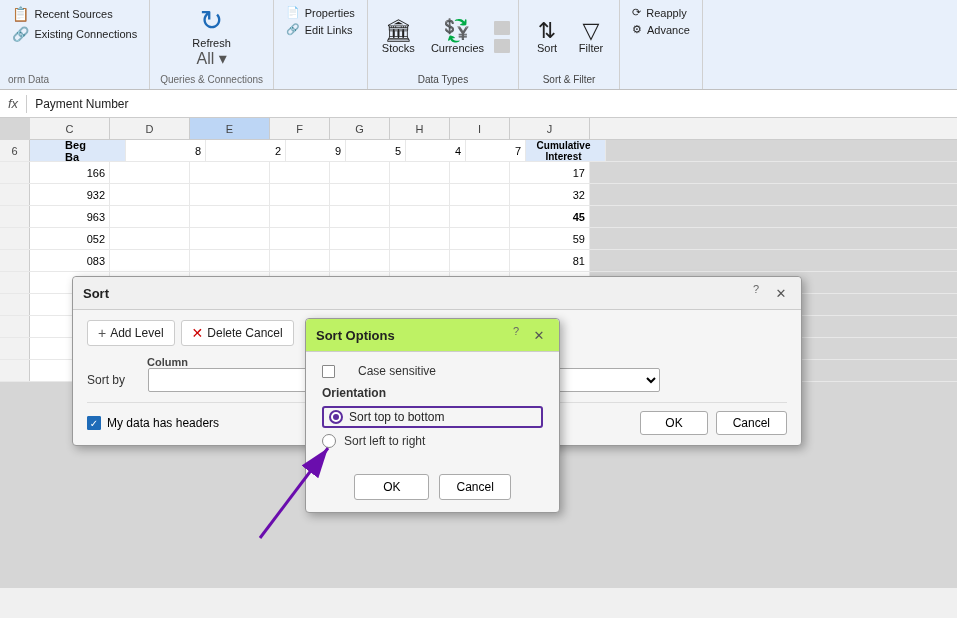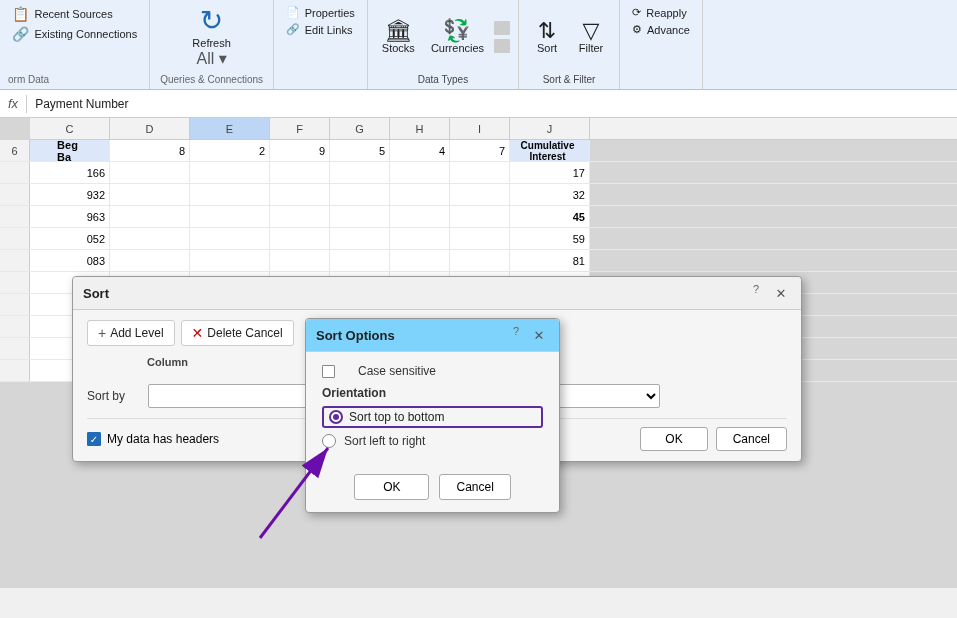--- a/index.html
+++ b/index.html
@@ -51,21 +51,21 @@
     .sort-select-wide { width: 200px; }
     .sort-select-sm { width: 100px; }
     .dialog-footer { display: flex; justify-content: space-between; align-items: center; margin-top: 10px; padding-top: 8px; border-top: 1px solid #ddd; }
     .my-data-check { display: flex; align-items: center; gap: 6px; font-size: 12px; }
     .checkbox-blue { width: 14px; height: 14px; background: #1e6bb8; border: 1px solid #1e6bb8; display: flex; align-items: center; justify-content: center; color: white; font-size: 10px; border-radius: 1px; }
     .btn-ok { padding: 4px 24px; background: white; border: 1px solid #aaa; border-radius: 3px; cursor: pointer; font-size: 12px; }
     .btn-cancel { padding: 4px 16px; background: white; border: 1px solid #aaa; border-radius: 3px; cursor: pointer; font-size: 12px; }
 
     
     .sort-options-dialog { position: absolute; top: 200px; left: 305px; width: 255px; background: #f5f5f5; border: 1px solid #999; box-shadow: 3px 3px 10px rgba(0,0,0,0.3); border-radius: 4px; z-index: 10; }
-    .sort-options-titlebar { background: #7dd3fc; border-bottom: 1px solid #ccc; padding: 6px 10px; display: flex; align-items: center; justify-content: space-between; border-radius: 4px 4px 0 0; }
+    .sort-options-titlebar { background: #bef264; border-bottom: 1px solid #ccc; padding: 6px 10px; display: flex; align-items: center; justify-content: space-between; border-radius: 4px 4px 0 0; }
     .sort-options-title { font-size: 13px; font-weight: 600; color: #222; }
     .sort-options-body { padding: 12px 16px; }
     .option-row { display: flex; align-items: center; gap: 23px; margin-bottom: 8px; }
     .option-label { font-size: 12px; color: #333; }
     .checkbox-empty { width: 13px; height: 13px; border: 1px solid #888; background: white; border-radius: 1px; }
     .section-label { font-size: 12px; color: #333; font-weight: 600; margin: 8px 0 6px 0; }
     .radio-row { display: flex; align-items: center; gap: 8px; margin-bottom: 6px; }
     .radio-selected { width: 14px; height: 14px; border: 2px solid #5c2d9e; border-radius: 50%; background: white; display: flex; align-items: center; justify-content: center; }
     .radio-inner { width: 6px; height: 6px; border-radius: 50%; background: #5c2d9e; }
     .radio-label-selected { font-size: 12px; color: #222; background: transparent; }
@@ -172,21 +172,21 @@
     <div class="col-header active" style="width:80px;">E</div>
     <div class="col-header" style="width:60px;">F</div>
     <div class="col-header" style="width:60px;">G</div>
     <div class="col-header" style="width:60px;">H</div>
     <div class="col-header" style="width:60px;">I</div>
     <div class="col-header" style="width:80px;">J</div>
   </div>
 
   <div class="row">
     <div class="row-num">6</div>
-    <div class="cell cell-header" style="width:80px;">Beg<br>Ba</div>
+    <div class="cell cell-header" style="width:96px;">Beg<br>Ba</div>
     <div class="cell" style="width:80px;">8</div>
     <div class="cell" style="width:80px;">2</div>
     <div class="cell" style="width:60px;">9</div>
     <div class="cell" style="width:60px;">5</div>
     <div class="cell" style="width:60px;">4</div>
     <div class="cell" style="width:60px;">7</div>
     <div class="cell cell-header" style="width:80px;font-size:10px;text-align:center;justify-content:center;">Cumulative<br>Interest</div>
   </div>
 
   <div class="row">
@@ -312,21 +312,21 @@
       <div class="dialog-toolbar">
         <button class="dialog-tool-btn">
           <span class="icon-add">+</span>
           <span>Add Level</span>
         </button>
         <button class="dialog-tool-btn">
           <span class="icon-del">✕</span>
           <span>Delete Cancel</span>
         </button>
       </div>
-      <div style="display:flex;gap:17px;margin-bottom:16px;padding-left:60px;">
+      <div style="display:flex;gap:17px;margin-bottom:0;padding-left:60px;">
         <div style="width:200px;font-size:11px;font-weight:600;color:#444;">Column</div>
         <div style="width:120px;"></div>
         <div style="width:200px;font-size:11px;font-weight:600;color:#444;">Order</div>
       </div>
       <div class="sort-row">
         <span class="sort-label">Sort by</span>
         <select class="sort-select sort-select-wide"></select>
         <select class="sort-select sort-select-sm"></select>
         <select class="sort-select sort-select-wide">
           <option>A to Z</option>

